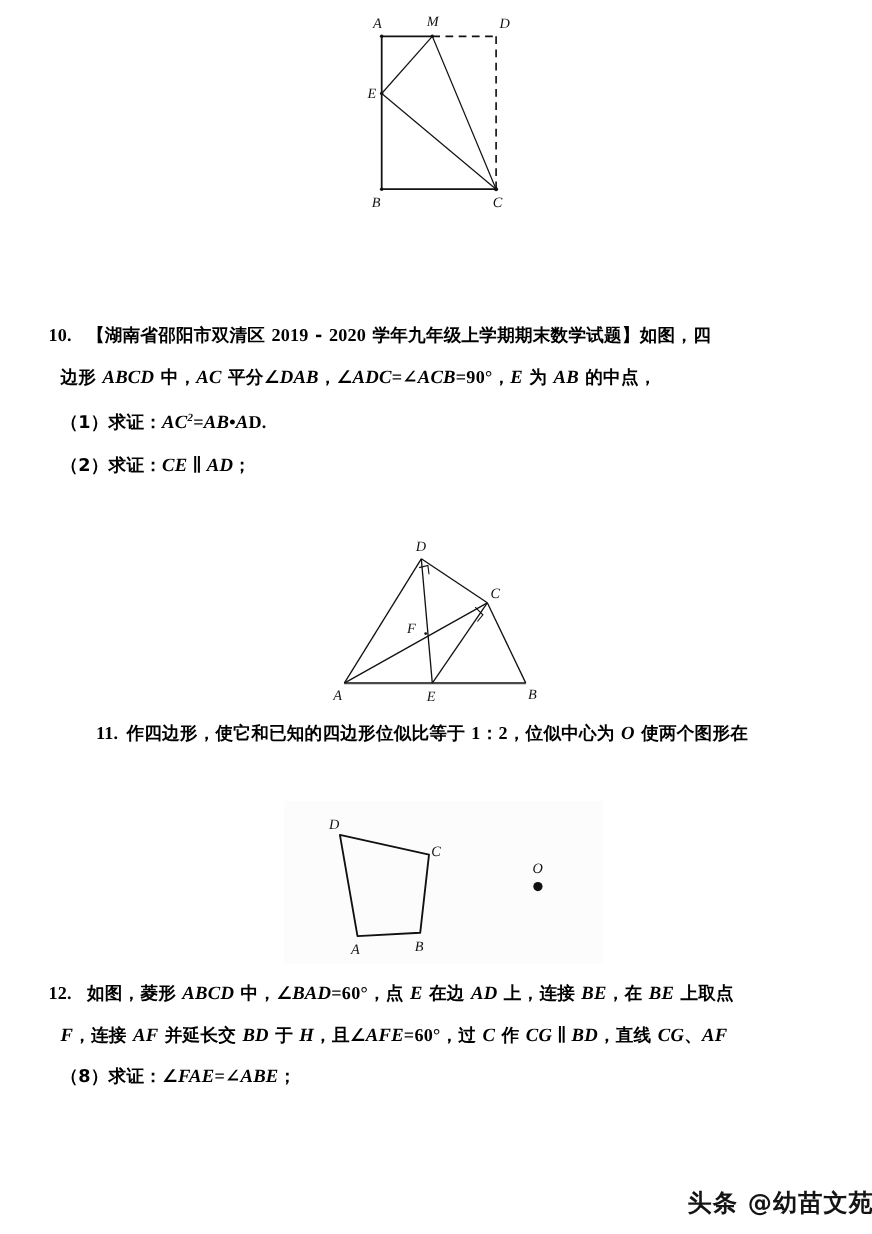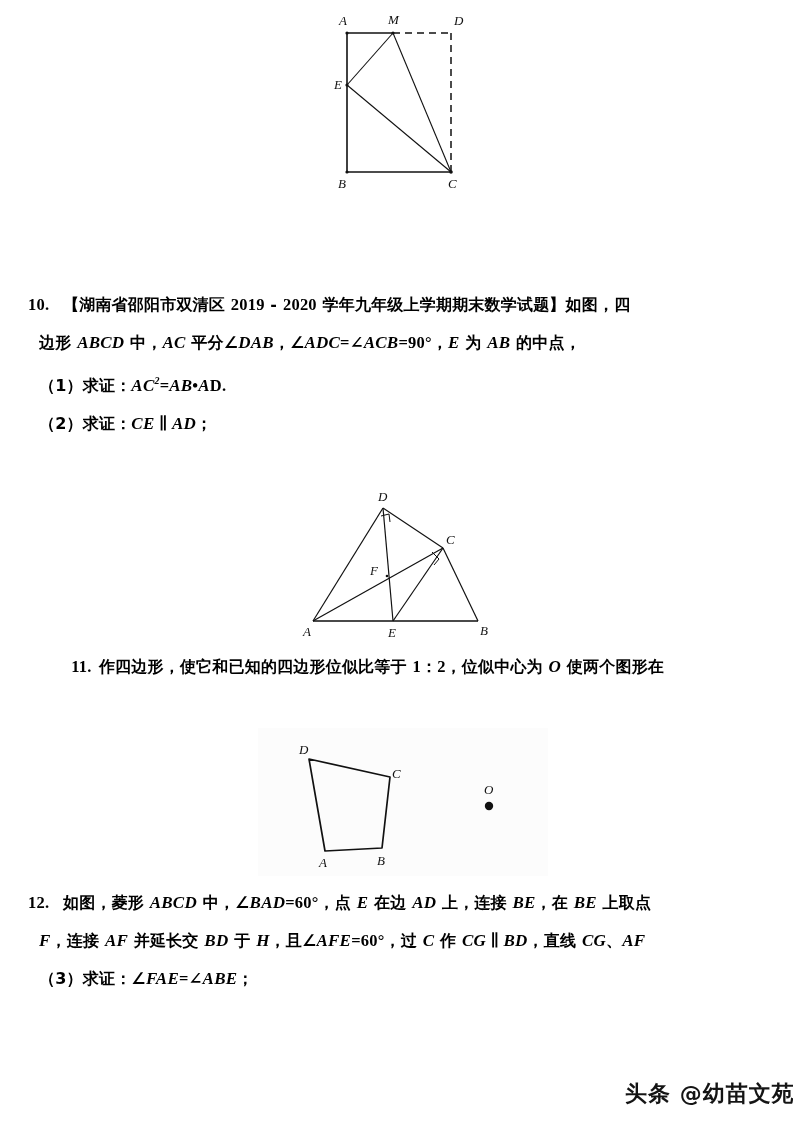--- a/index.html
+++ b/index.html
@@ -36,21 +36,21 @@
   .fig-label {
     font-family: "Liberation Serif", "DejaVu Serif", serif;
     font-style: italic;
     font-size: 13px;
     fill: #111111;
   }
 
   
   .qblock {
     position: absolute;
-    left: 0;
+    left: 16px;
     width: 700px;
     font-size: 16.5px;
     line-height: 38px;
     font-weight: bold;
     letter-spacing: 0.2px;
   }
   .qline {
     position: relative;
     padding-left: 39px;
     white-space: nowrap;
@@ -179,18 +179,18 @@
       <div class="qline"><span class="cn">（2）求证：</span><span class="mi">CE</span><span class="mn"> ∥ </span><span class="mi">AD</span><span class="cn">；</span></div>
     </div>
 
   <div class="qblock" id="q11">
       <div class="qline first"><span class="qnum mn">11.</span><span class="cn">作四边形，使它和已知的四边形位似比等于 </span><span class="mn">1</span><span class="cn">：</span><span class="mn">2</span><span class="cn">，位似中心为 </span><span class="mi">O</span><span class="cn"> 使两个图形在</span></div>
     </div>
 
   <div class="qblock" id="q12">
       <div class="qline first"><span class="qnum mn">12.</span><span class="cn">如图，菱形 </span><span class="mi">ABCD</span><span class="cn"> 中，∠</span><span class="mi">BAD</span><span class="mn">=60°</span><span class="cn">，点 </span><span class="mi">E</span><span class="cn"> 在边 </span><span class="mi">AD</span><span class="cn"> 上，连接 </span><span class="mi">BE</span><span class="cn">，在 </span><span class="mi">BE</span><span class="cn"> 上取点</span></div>
       <div class="qline"><span class="mi">F</span><span class="cn">，连接 </span><span class="mi">AF</span><span class="cn"> 并延长交 </span><span class="mi">BD</span><span class="cn"> 于 </span><span class="mi">H</span><span class="cn">，且∠</span><span class="mi">AFE</span><span class="mn">=60°</span><span class="cn">，过 </span><span class="mi">C</span><span class="cn"> 作 </span><span class="mi">CG</span><span class="mn"> ∥ </span><span class="mi">BD</span><span class="cn">，直线 </span><span class="mi">CG</span><span class="cn">、</span><span class="mi">AF</span></div>
-      <div class="qline"><span class="cn">（3）求证：∠</span><span class="mi">FAE</span><span class="mn">=∠</span><span class="mi">ABE</span><span class="cn">；</span></div>
+      <div class="qline"><span class="cn">（8）求证：∠</span><span class="mi">FAE</span><span class="mn">=∠</span><span class="mi">ABE</span><span class="cn">；</span></div>
     </div>
 
   <div id="watermark">头条 @幼苗文苑</div>
 
 </div>
 
 </body></html>

